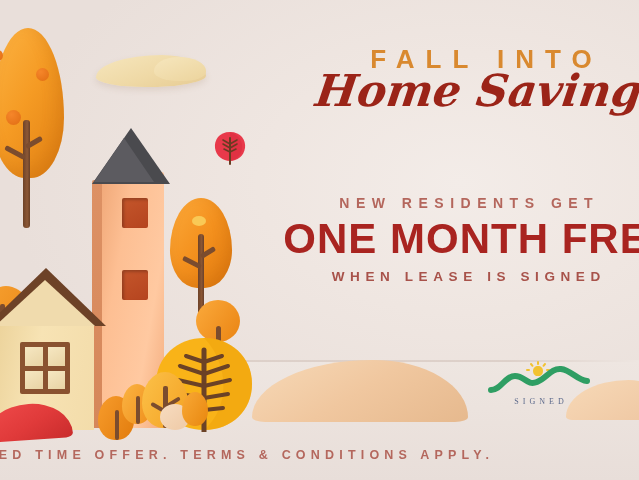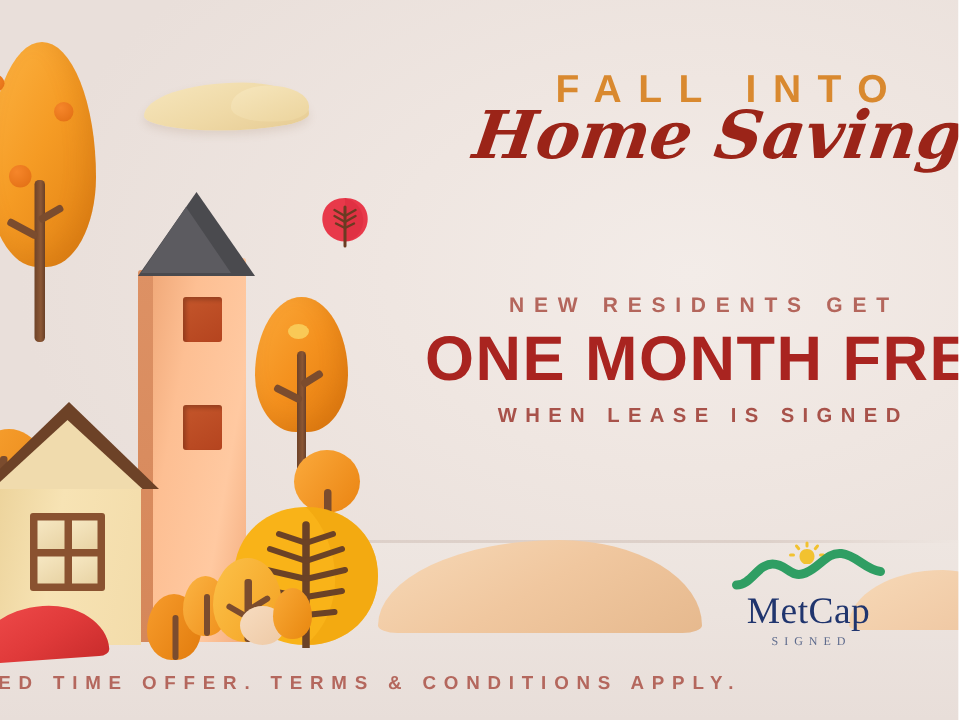--- a/index.html
+++ b/index.html
@@ -506,17 +506,16 @@
             <path d="M57 2 L57 4"></path>
             <path d="M50 4 L51.5 5.8"></path>
             <path d="M64 4 L62.5 5.8"></path>
             <path d="M46 10 L48 10"></path>
             <path d="M66 10 L68 10"></path>
           </g>
         </g>
         <path d="M10 30 C20 30 24 16 34 16 C44 16 46 26 56 22 C66 18 70 8 80 9 C90 10 96 20 106 21" stroke="#2f9e63" stroke-width="6" fill="none" stroke-linecap="round" stroke-linejoin="round"></path>
       </svg>
     </div>
-    <div class="brand">MetCap</div>
     <div class="tagline">SIGNED</div>
   </div>
 
 </div>
 
 </body></html>

